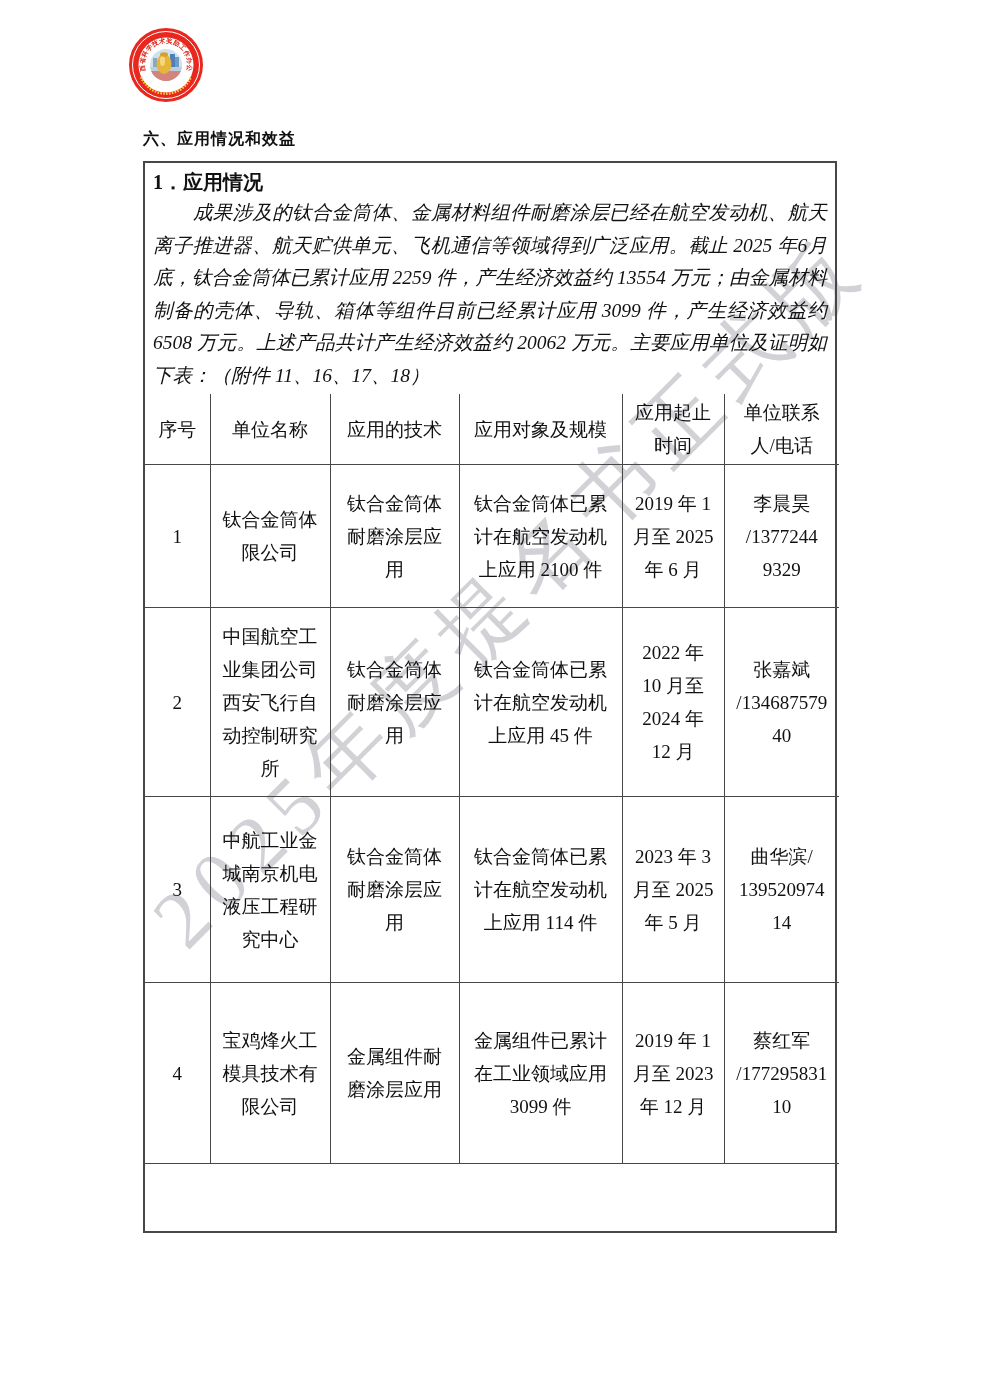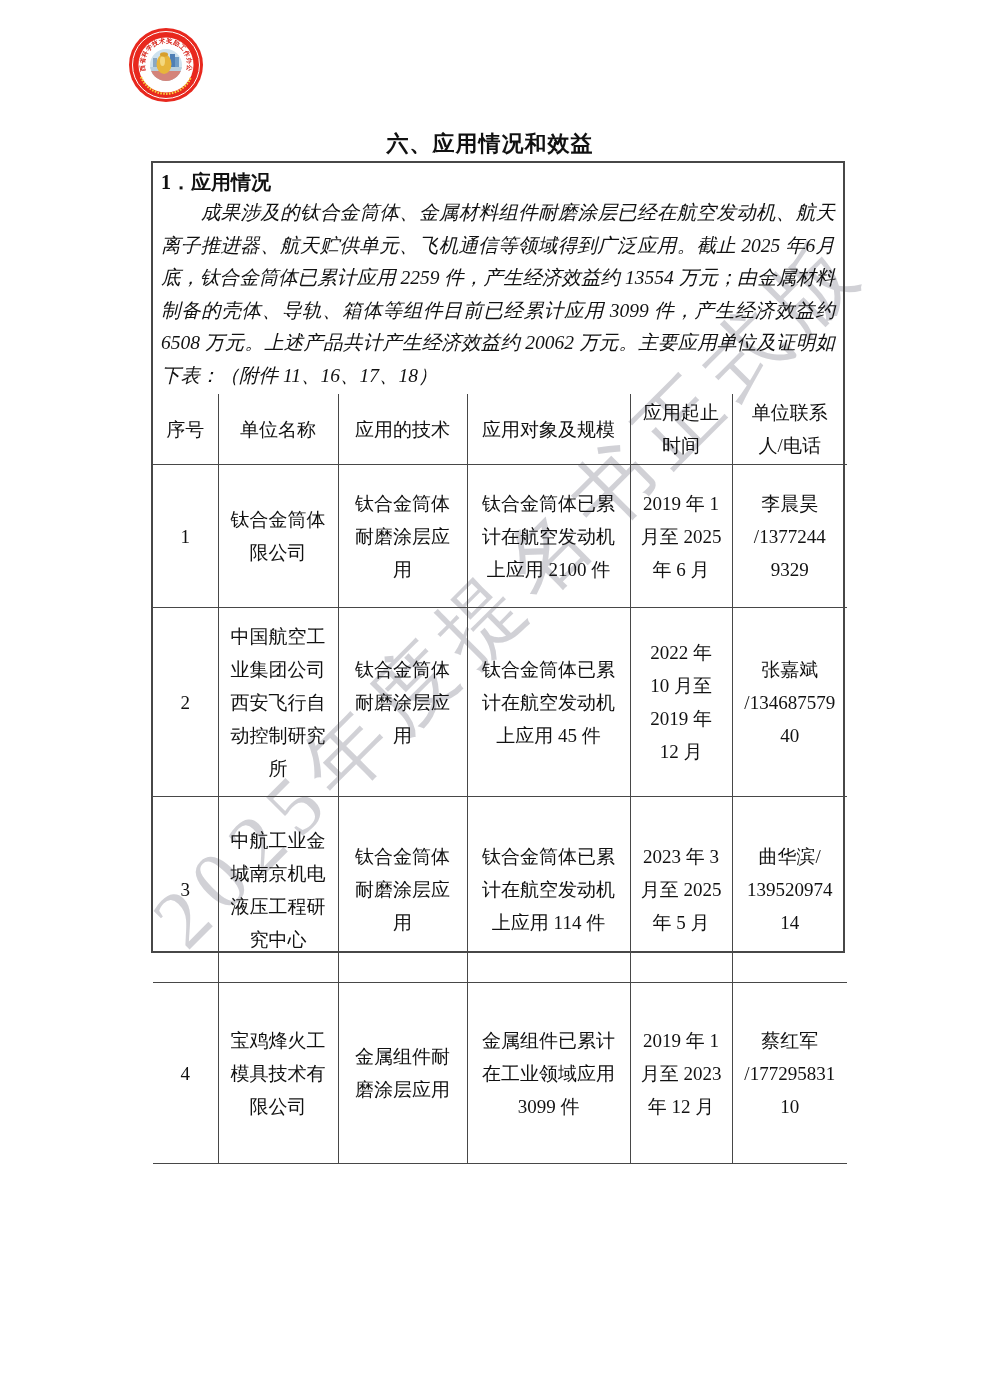--- a/index.html
+++ b/index.html
@@ -12,24 +12,24 @@
   .watermark{
     position:absolute;left:168px;top:878px;z-index:0;
     transform-origin:0 50%;transform:rotate(-45deg);
     font-size:82px;letter-spacing:12px;white-space:nowrap;
     color:#9b9ba6;opacity:.45;pointer-events:none;
     font-family:"Liberation Serif","DejaVu Serif",serif;
   }
   .seal{position:absolute;left:128px;top:27px;width:76px;height:76px;z-index:3;}
   .doc-title{
     position:absolute;left:143px;top:129px;width:694px;z-index:2;
-    text-align:center;font-size:22px;font-weight:bold;letter-spacing:1px;font-family:Liberation Mono, monospace;
+    font-size:16px;font-weight:bold;letter-spacing:1px;font-family:Liberation Mono, monospace;
   }
   .content-box{
-    position:absolute;left:151px;top:161px;width:694px;height:792px;z-index:1;
+    position:absolute;left:143px;top:161px;width:694px;height:1072px;z-index:1;
     border:2px solid #474747;box-sizing:border-box;background:transparent;
   }
   .section-heading{
     font-size:20px;font-weight:bold;line-height:30px;
     padding:4px 8px 0 8px;
   }
   .body-paragraph{
     font-size:19.5px;line-height:32.5px;margin:0;
     padding:0 8px;text-align:justify;text-align-last:left;
     text-indent:2.05em;
@@ -142,21 +142,21 @@
 动控制研究
 所</td>
         <td>钛合金筒体
 耐磨涂层应
 用</td>
         <td>钛合金筒体已累
 计在航空发动机
 上应用 45 件</td>
         <td>2022 年
 10 月至
-2019 年
+2024 年
 12 月</td>
         <td>张嘉斌
 /134687579
 40</td>
       </tr>
       <tr class="r3">
         <td>3</td>
         <td>中航工业金
 城南京机电
 液压工程研

